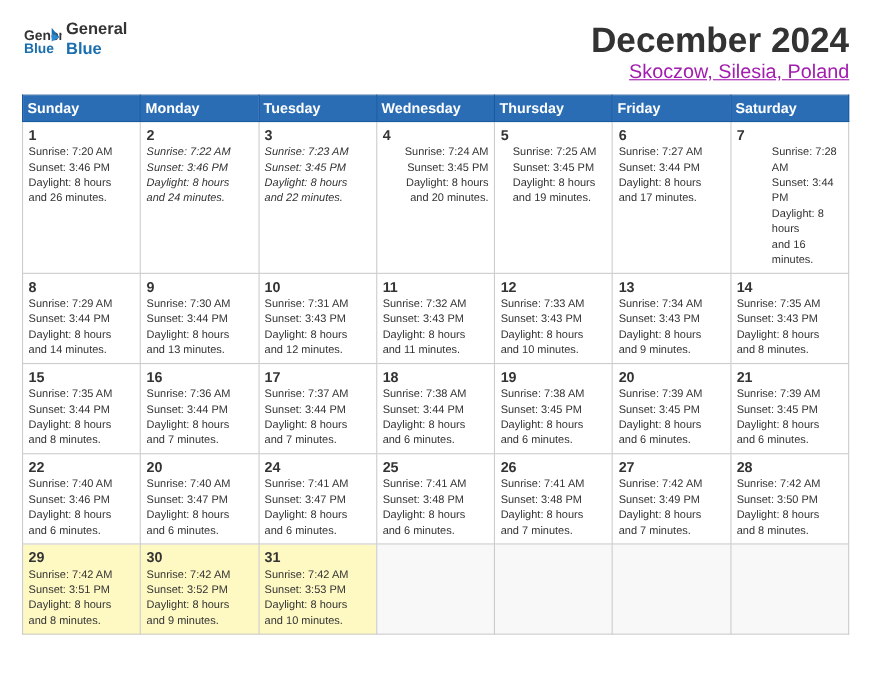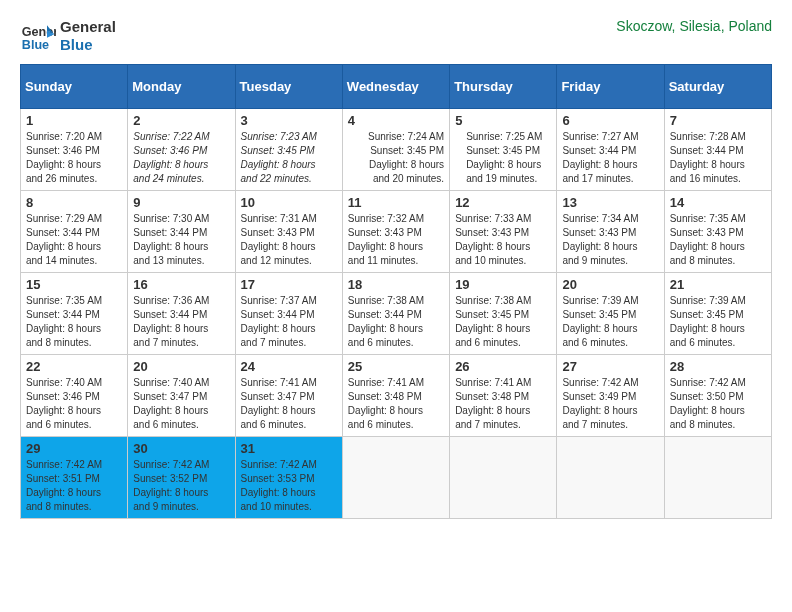--- a/index.html
+++ b/index.html
@@ -33,48 +33,49 @@
     }
     .title-block {
       text-align: right;
     }
     .month-title {
       font-size: 32px;
       font-weight: bold;
       color: #333;
     }
     .location-subtitle {
-      font-size: 14px;
-      color: #15803d;
+      font-size: 18px;
+      color: #a21caf;
+      text-decoration: underline;
     }
     .calendar-table {
       width: 100%;
       border-collapse: collapse;
       table-layout: fixed;
     }
     .calendar-table th {
       background: #2a6db5;
       color: #fff;
       font-size: 13px;
       font-weight: bold;
-      padding: 14px 4px;
+      padding: 4px 4px;
       text-align: left;
       border: 1px solid #1a5a9e;
     }
     .calendar-table td {
       vertical-align: top;
       border: 1px solid #ccc;
       padding: 4px 5px;
       font-size: 10px;
       color: #333;
       background: #fff;
       height: 80px;
     }
     .calendar-table tr:last-child td {
-      background: #0ea5e9;
+      background: #fef9c3;
     }
     .day-number {
       font-size: 13px;
       font-weight: bold;
       display: block;
       margin-bottom: 2px;
     }
     .cell-empty {
       background: #f8f8f8 !important;
     }
@@ -93,20 +94,21 @@
         <text x="2" y="34" font-size="14" font-weight="bold" fill="#1a6faf">Blue</text>
         <polygon points="30,8 38,18 30,14" fill="#1a6faf"></polygon>
         <polygon points="30,14 38,18 30,22" fill="#2a8ad4"></polygon>
       </svg>
       <div>
         <div style="font-size:15px;font-weight:bold;color:#333;line-height:1.2">General</div>
         <div style="font-size:15px;font-weight:bold;color:#1a6faf;line-height:1.2">Blue</div>
       </div>
     </div>
     <div class="title-block">
+      <div class="month-title">December 2024</div>
       <div class="location-subtitle">Skoczow, Silesia, Poland</div>
     </div>
   </div>
 
   <table class="calendar-table">
     <thead>
       <tr>
         <th>Sunday</th>
         <th>Monday</th>
         <th>Tuesday</th>
@@ -155,21 +157,21 @@
           </td>
           <td>
             <span class="day-number">6</span>
             <div class="day-info" style="white-space: pre-line;">Sunrise: 7:27 AM
 Sunset: 3:44 PM
 Daylight: 8 hours
 and 17 minutes.</div>
           </td>
           <td>
             <span class="day-number">7</span>
-            <div class="day-info" style="white-space: pre-line;">Sunrise: 7:28 AM
+            <div class="day-info" style="white-space: pre-line; margin-left: 32px;">Sunrise: 7:28 AM
 Sunset: 3:44 PM
 Daylight: 8 hours
 and 16 minutes.</div>
           </td>
         </tr>
         <tr>
           <td>
             <span class="day-number">8</span>
             <div class="day-info" style="white-space: pre-line;">Sunrise: 7:29 AM
 Sunset: 3:44 PM

